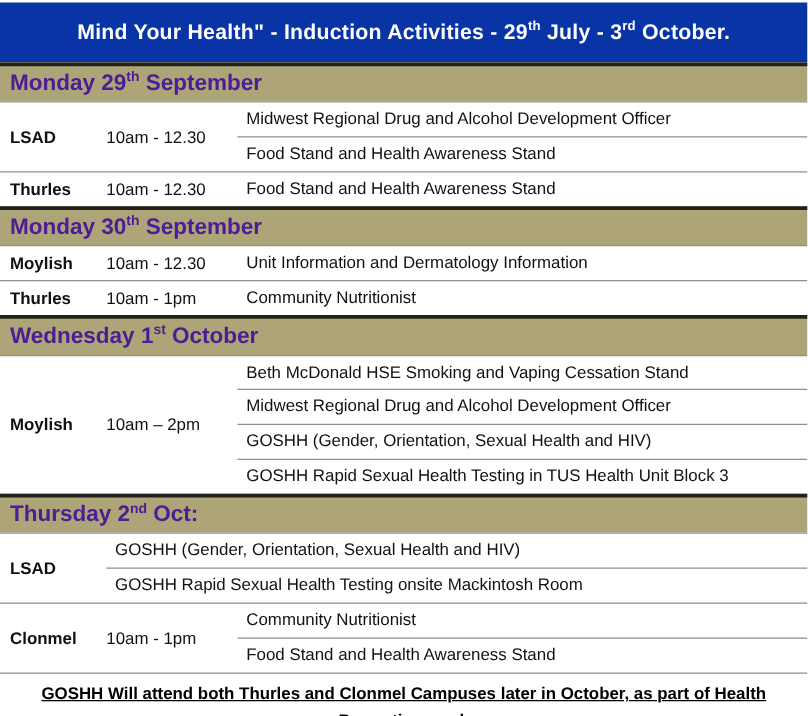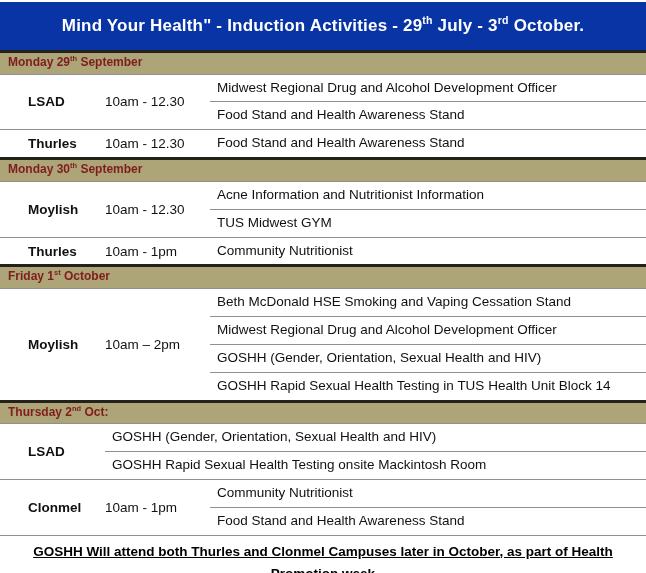--- a/index.html
+++ b/index.html
@@ -21,28 +21,28 @@
     margin-top:2px;height:48px;background:var(--title-bg);
     display:flex;align-items:center;justify-content:center;
   }
   .title-bar h1{
     margin:0;color:var(--title-text);font-size:17px;font-weight:bold;
     letter-spacing:.2px;white-space:nowrap;
   }
   sup{font-size:.62em;line-height:0;}
   .day-header{
     background:var(--day-bg);border-top:3px solid var(--dark);
-    font-weight:bold;font-size:12px;color:#7f1d1d;
+    font-weight:bold;font-size:18px;color:#4c1d95;
     padding:2px 8px 3px 8px;line-height:1.3;
   }
   .schedule-table{border-bottom:1px solid var(--line);}
   .row{display:flex;border-top:1px solid var(--line);}
   .cell-loc{
     box-sizing:border-box;width:85px;padding-left:8px;
-    display:flex;align-items:center;font-weight:bold;font-size:13.5px;margin-left:20px;
+    display:flex;align-items:center;font-weight:bold;font-size:13.5px;
   }
   .cell-time{
     box-sizing:border-box;width:105px;display:flex;align-items:center;
     font-size:13.5px;white-space:nowrap;
   }
   .cell-acts{flex:1;display:flex;flex-direction:column;min-width:0;}
   .act{
     font-size:13.5px;line-height:1.25;padding:5px 4px 5px 7px;
     display:flex;align-items:center;
   }
@@ -76,40 +76,39 @@
         <div class="cell-time">10am - 12.30</div>
         <div class="cell-acts">
           <div class="act">Food Stand and Health Awareness Stand</div>
         </div>
       </div>
       <div class="day-header"><span>Monday 30</span><sup>th</sup><span> September</span></div>
       <div class="row">
         <div class="cell-loc">Moylish</div>
         <div class="cell-time">10am - 12.30</div>
         <div class="cell-acts">
-          <div class="act">Acne Information and Nutritionist Information</div>
-          <div class="act">TUS Midwest GYM</div>
+          <div class="act">Unit Information and Dermatology Information</div>
         </div>
       </div>
       <div class="row">
         <div class="cell-loc">Thurles</div>
         <div class="cell-time">10am - 1pm</div>
         <div class="cell-acts">
           <div class="act">Community Nutritionist</div>
         </div>
       </div>
-      <div class="day-header"><span>Friday 1</span><sup>st</sup><span> October</span></div>
+      <div class="day-header"><span>Wednesday 1</span><sup>st</sup><span> October</span></div>
       <div class="row">
         <div class="cell-loc">Moylish</div>
         <div class="cell-time">10am – 2pm</div>
         <div class="cell-acts">
           <div class="act">Beth McDonald HSE Smoking and Vaping Cessation Stand</div>
           <div class="act">Midwest Regional Drug and Alcohol Development Officer</div>
           <div class="act">GOSHH (Gender, Orientation, Sexual Health and HIV)</div>
-          <div class="act">GOSHH Rapid Sexual Health Testing in TUS Health Unit Block 14</div>
+          <div class="act">GOSHH Rapid Sexual Health Testing in TUS Health Unit Block 3</div>
         </div>
       </div>
       <div class="day-header"><span>Thursday 2</span><sup>nd</sup><span> Oct:</span></div>
       <div class="row">
         <div class="cell-loc">LSAD</div>
         <div class="cell-acts">
           <div class="act">GOSHH (Gender, Orientation, Sexual Health and HIV)</div>
           <div class="act">GOSHH Rapid Sexual Health Testing onsite Mackintosh Room</div>
         </div>
       </div>

